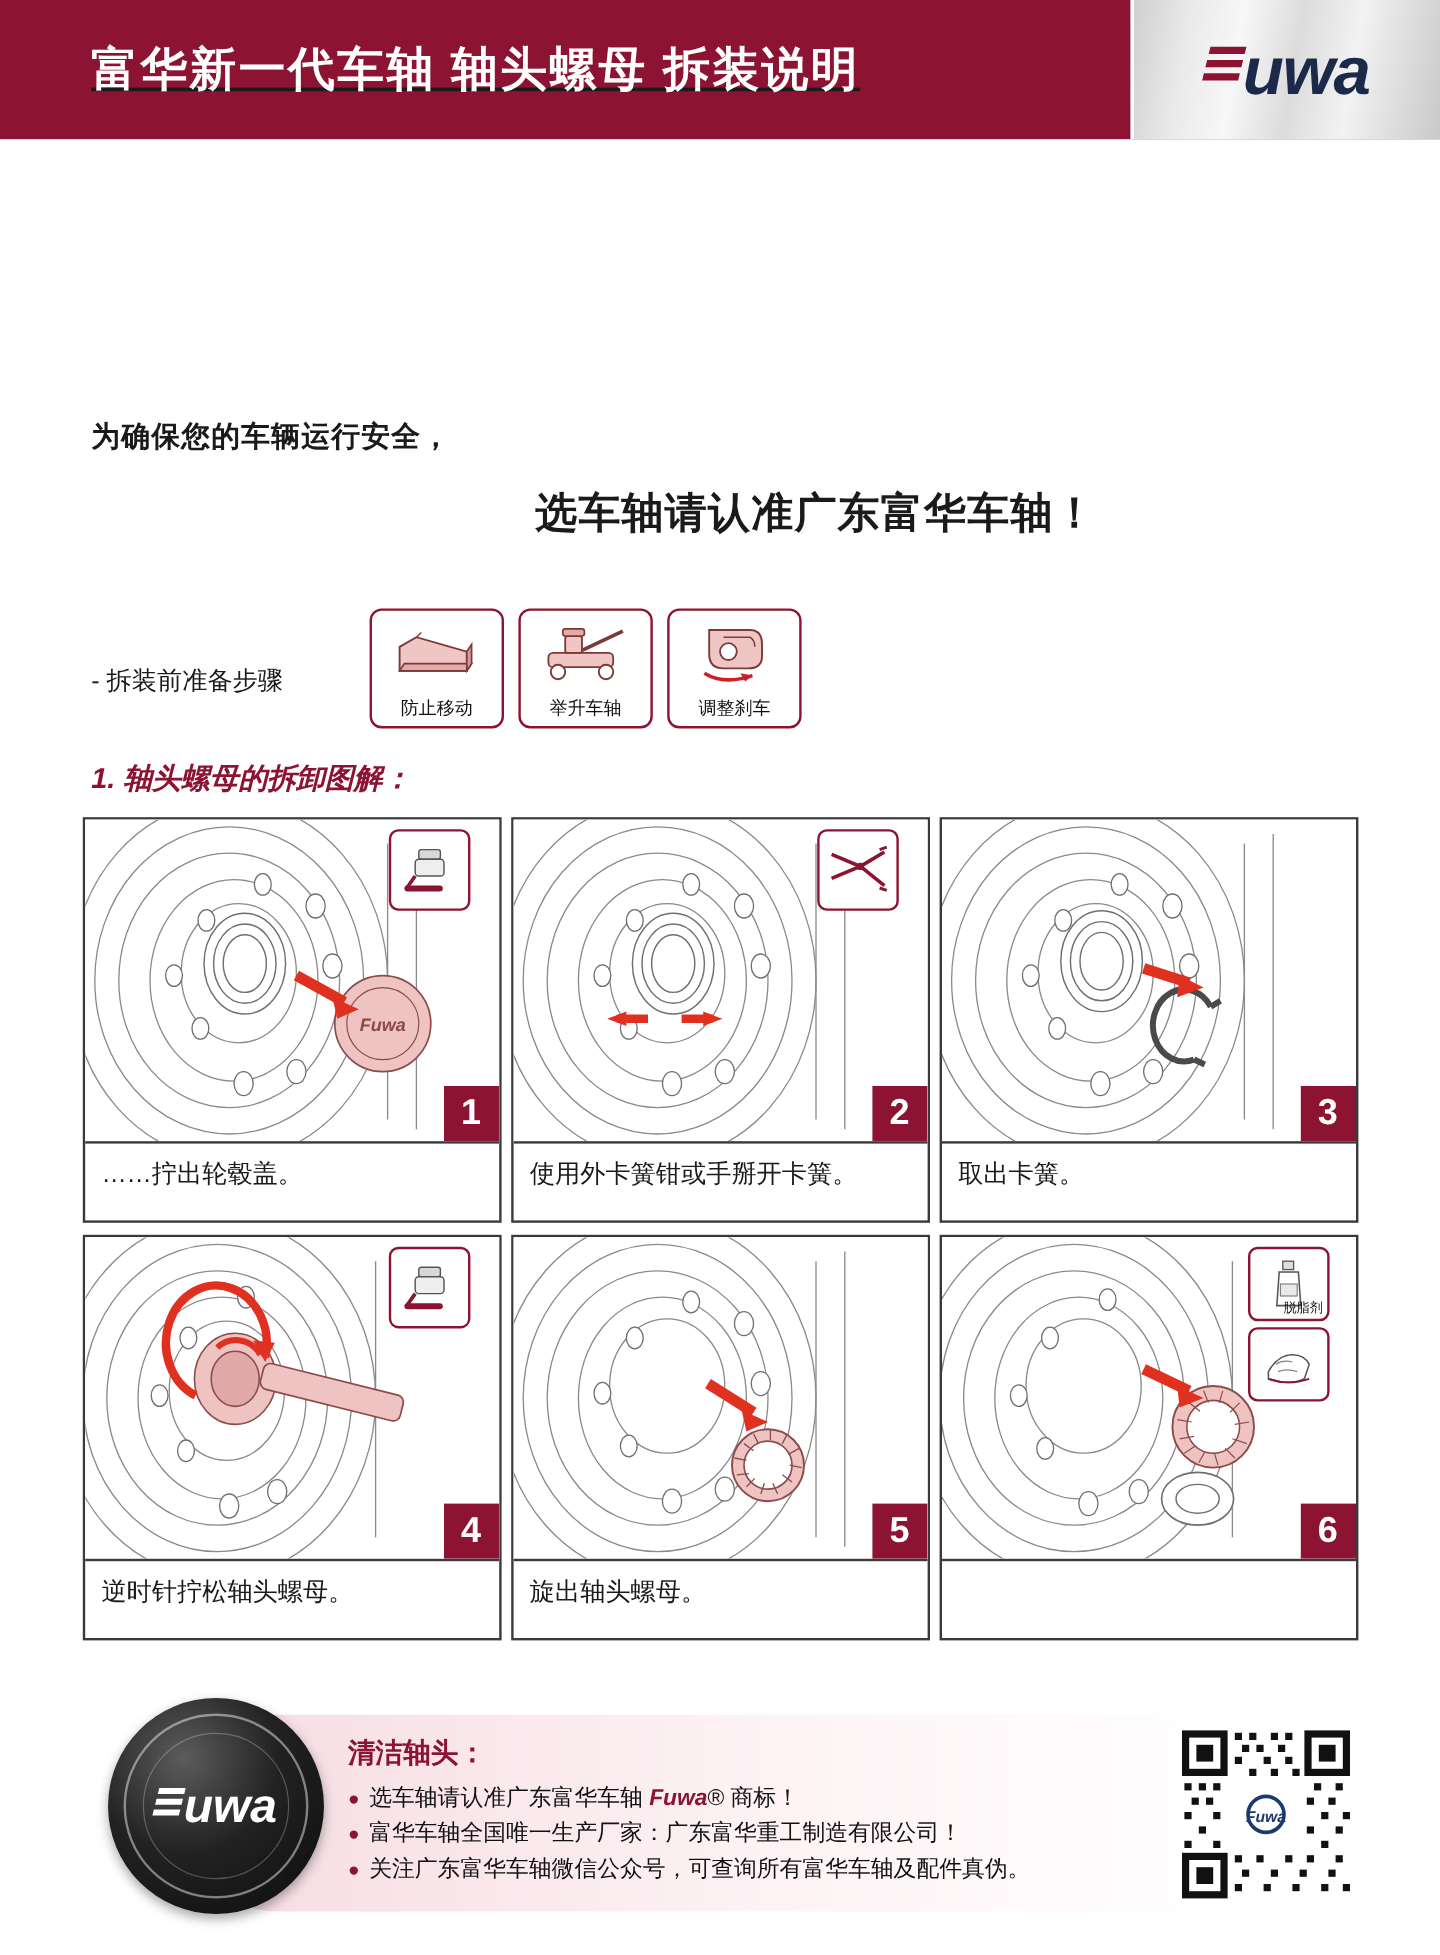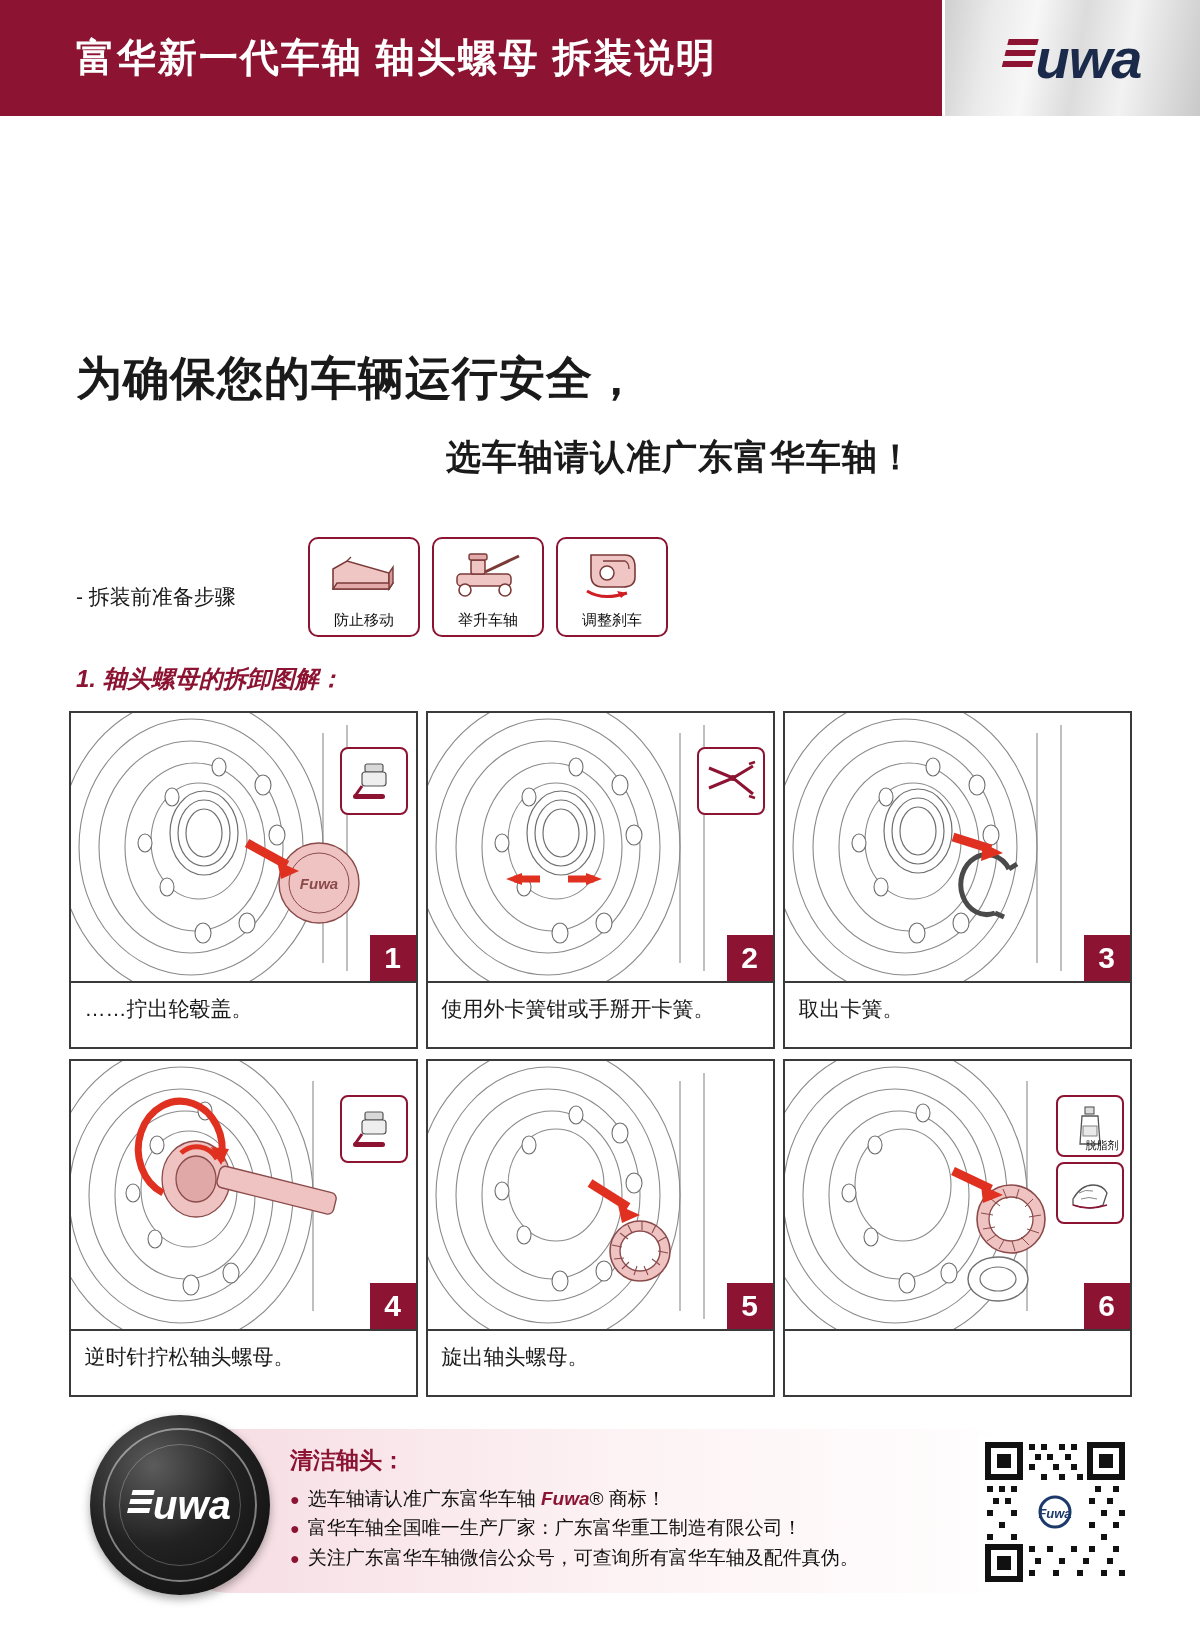--- a/index.html
+++ b/index.html
@@ -17,20 +17,21 @@
   }
 
   
   .header {
     position: relative;
     width: 1200px;
     height: 116px;
     background: #8c1432;
     display: flex;
     align-items: center;
+    text-decoration: underline;
   }
   .header-title {
     color: #ffffff;
     font-size: 39px;
     font-weight: bold;
     letter-spacing: 2px;
     margin-left: 76px;
     white-space: nowrap;
   }
   .header-logo-plate {
@@ -73,21 +74,21 @@
   .fuwa-bars i:nth-child(1){ top: 4px; }
   .fuwa-bars i:nth-child(2){ top: 15px; }
   .fuwa-bars i:nth-child(3){ top: 26px; }
 
   
   .intro {
     margin-top: 116px;
     padding: 0 76px;
   }
   .intro-line1 {
-    font-size: 46px;
+    font-size: 24px;
     font-weight: bold;
     padding-top: 116px;
     letter-spacing: 1px;
   }
   .intro-line2 {
     font-size: 35px;
     font-weight: bold;
     text-align: left;
     padding-left: 370px;
     padding-top: 24px;
@@ -192,30 +193,29 @@
   .step-caption {
     min-height: 64px;
     padding: 12px 14px;
     font-size: 21px;
     line-height: 1.35;
     box-sizing: border-box;
   }
   .step-tool {
     position: absolute;
     top: 8px;
-    right: 8px;
+    right: 24px;
     width: 64px;
     height: 64px;
     border: 2px solid #8c1432;
     border-radius: 8px;
     background: #fff;
     display: flex;
     align-items: center;
     justify-content: center;
-    margin-top: 26px;
   }
   .step-tool.stacked {
     height: auto;
     flex-direction: column;
     border: none;
     gap: 5px;
     background: transparent;
   }
   .step-tool.stacked > div {
     width: 64px;

